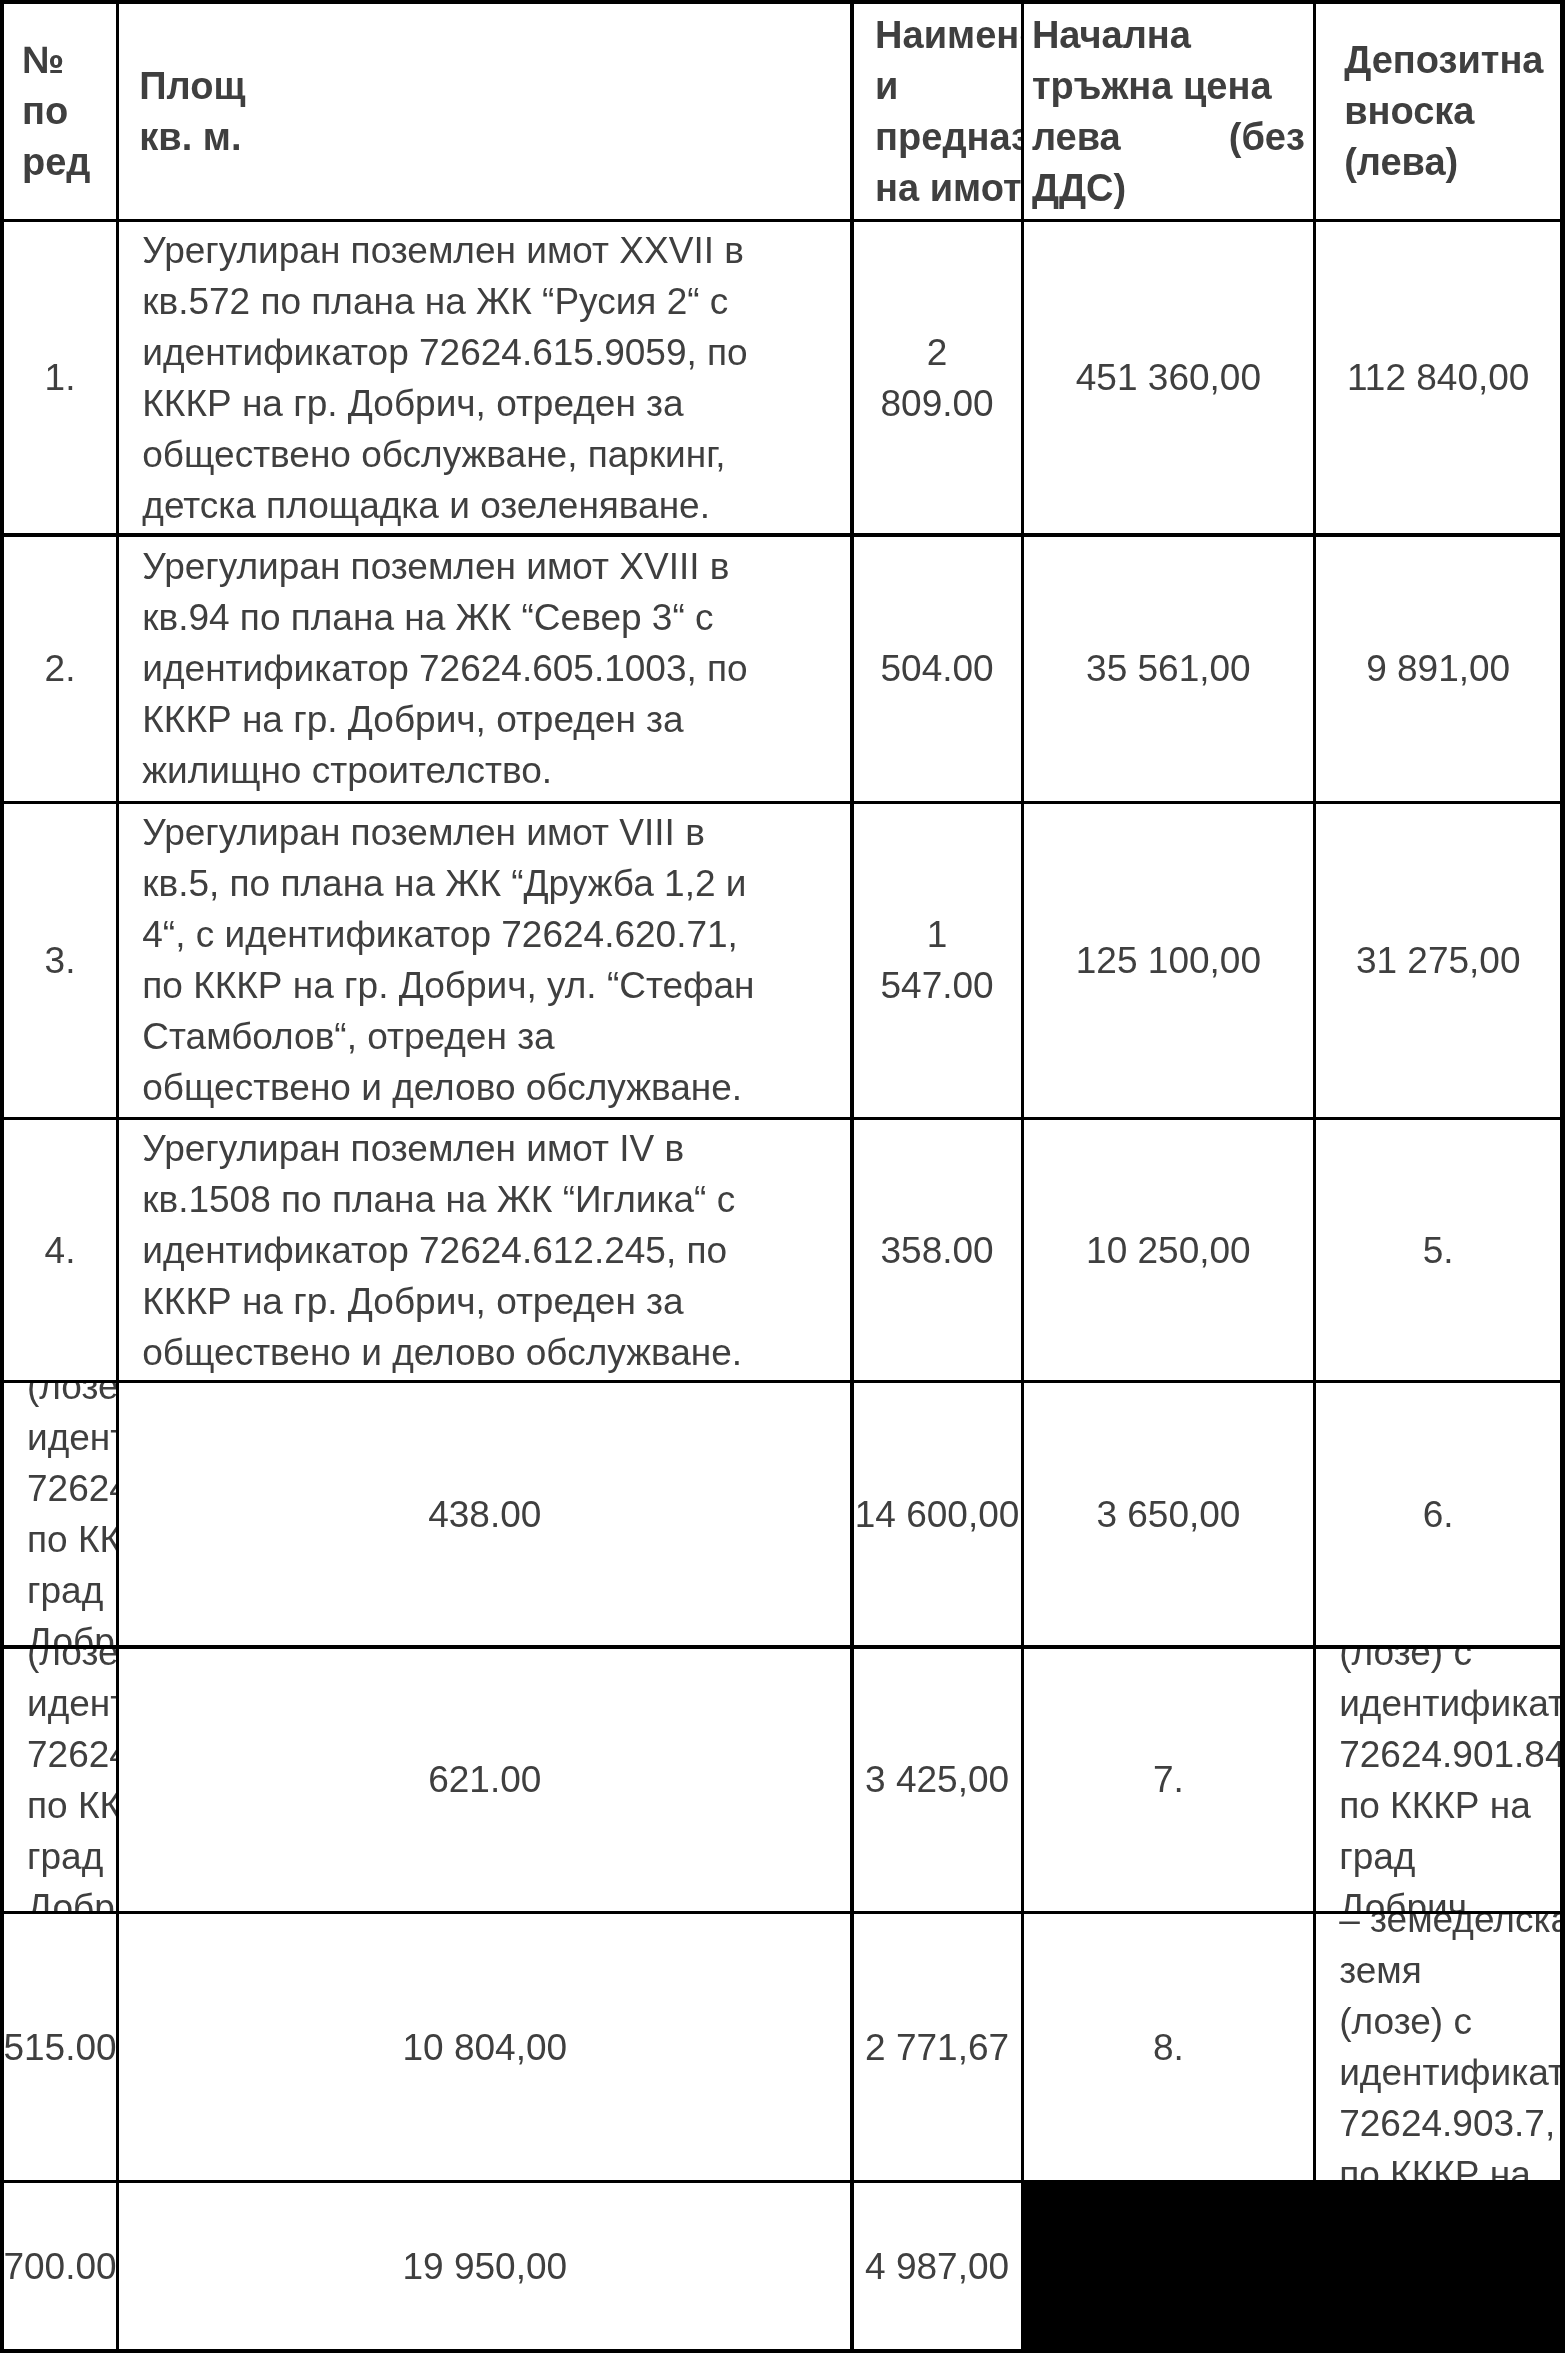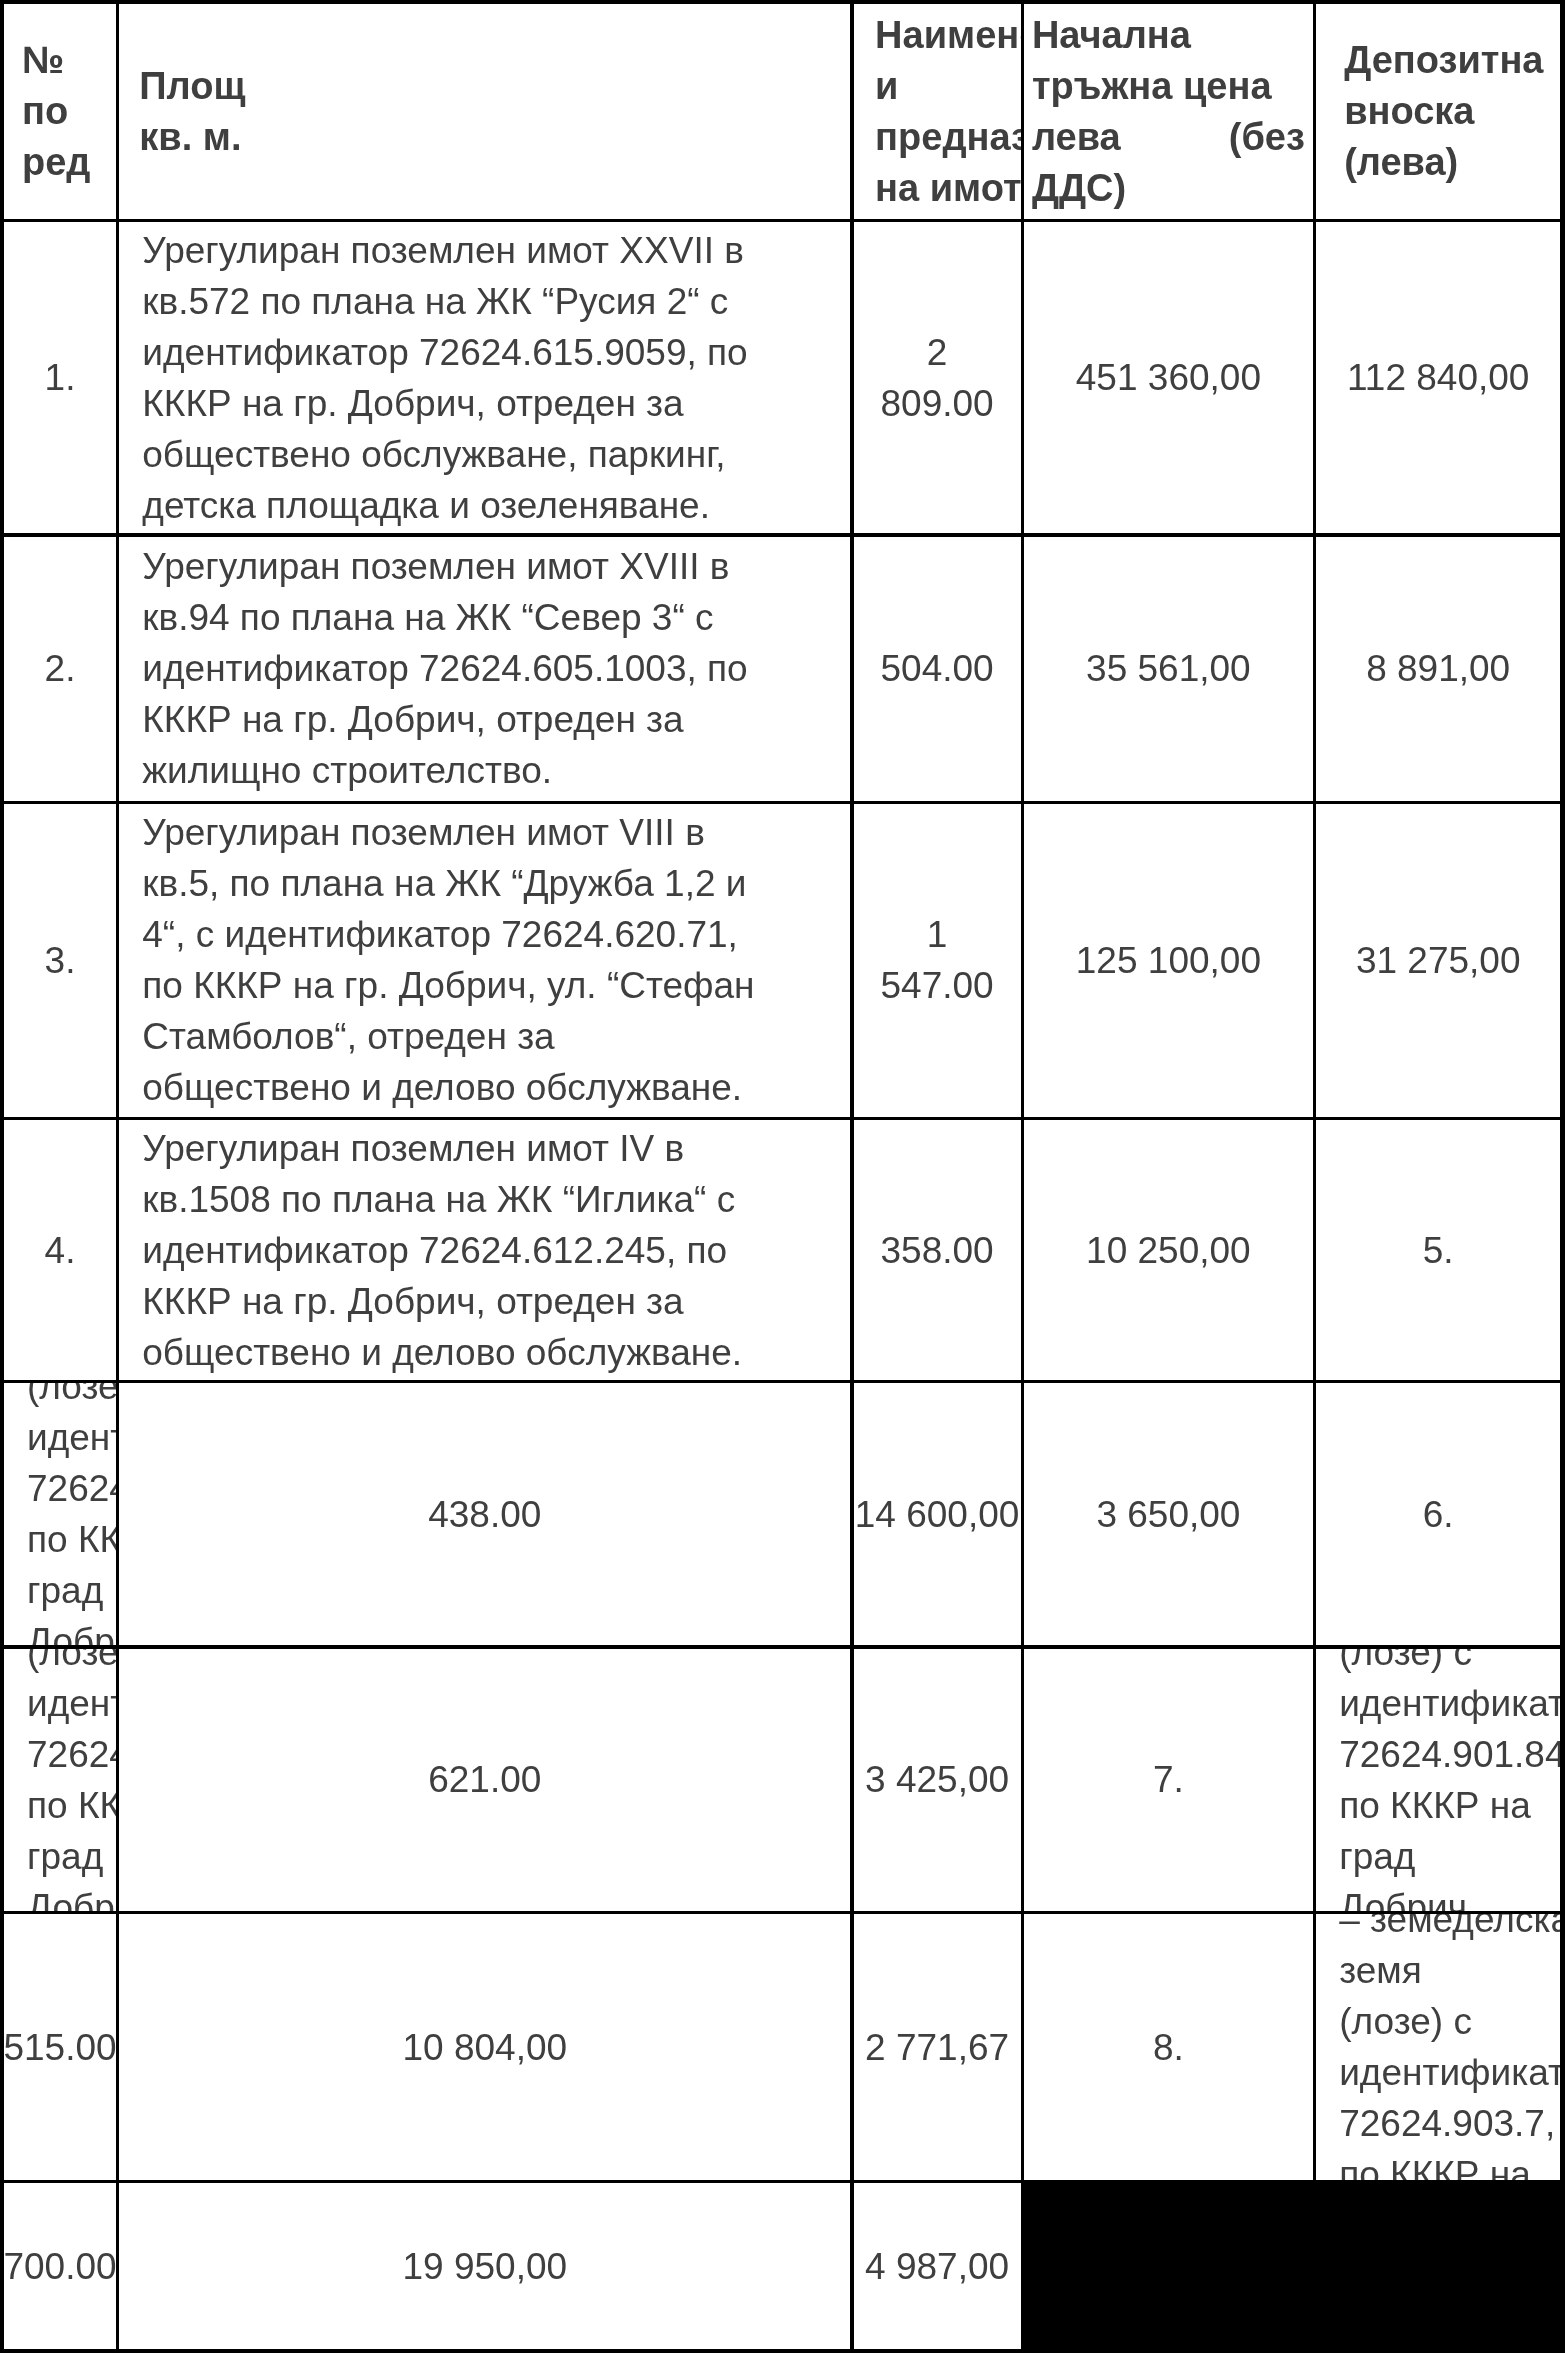--- a/index.html
+++ b/index.html
@@ -105,21 +105,21 @@
     <div class="cell num">2.</div>
     <div class="cell desc">
         <div class="pre">Урегулиран поземлен имот XVIII в
 кв.94 по плана на ЖК “Север 3“ с
 идентификатор 72624.605.1003, по
 КККР на гр. Добрич, отреден за
 жилищно строителство.</div>
       </div>
     <div class="cell area pre">504.00</div>
     <div class="cell money">35 561,00</div>
-    <div class="cell money">8 891,00</div>
+    <div class="cell money">9 891,00</div>
 
     <div class="cell num">3.</div>
     <div class="cell desc">
         <div class="pre">Урегулиран поземлен имот VIII в
 кв.5, по плана на ЖК “Дружба 1,2 и
 4“, с идентификатор 72624.620.71,
 по КККР на гр. Добрич, ул. “Стефан
 Стамболов“, отреден за
 обществено и делово обслужване.</div>
       </div>

